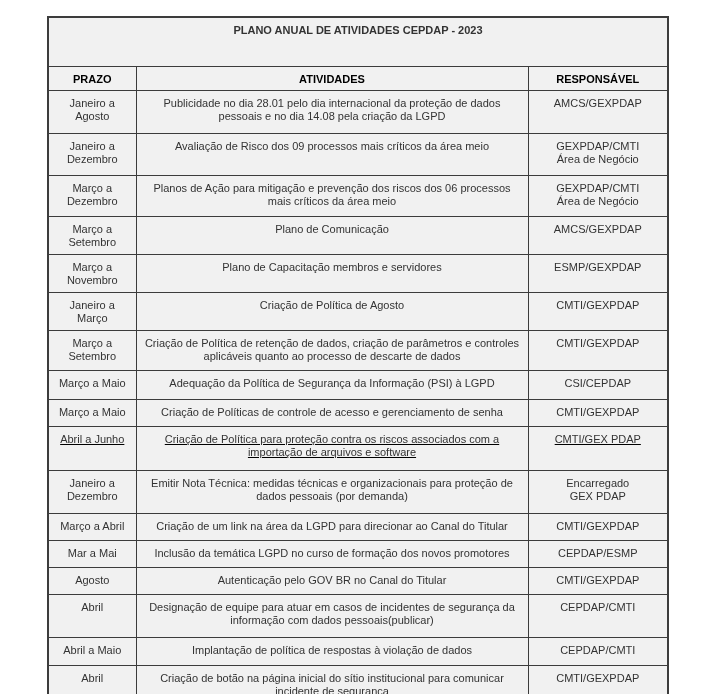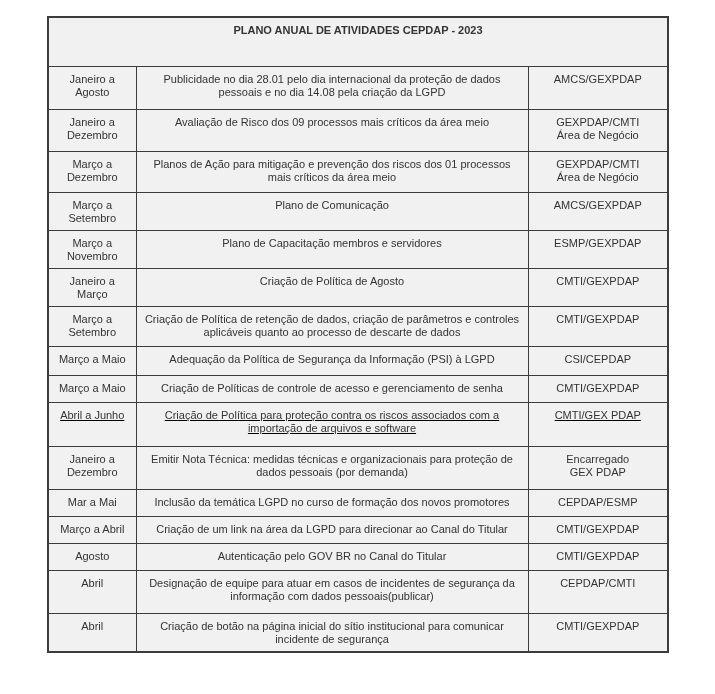--- a/index.html
+++ b/index.html
@@ -74,41 +74,46 @@
   <table class="plan-table">
     <colgroup>
       <col style="width:88px">
       <col style="width:392px">
       <col style="width:140px">
     </colgroup>
     <thead>
       <tr>
         <td colspan="3" class="title-cell">PLANO ANUAL DE ATIVIDADES CEPDAP - 2023</td>
       </tr>
+      <tr class="header-row" id="header-row">
+          <th>PRAZO</th>
+          <th>ATIVIDADES</th>
+          <th>RESPONSÁVEL</th>
+        </tr>
     </thead>
     <tbody id="table-body">
   <tr>
     <td class="prazo-cell">Janeiro a
 Agosto</td>
     <td class="ativ-cell">Publicidade no dia 28.01 pelo dia internacional da proteção de dados pessoais e no dia 14.08 pela criação da LGPD</td>
     <td class="resp-cell">AMCS/GEXPDAP</td>
   </tr>
 
   <tr>
     <td class="prazo-cell">Janeiro a
 Dezembro</td>
     <td class="ativ-cell">Avaliação de Risco dos 09 processos mais críticos da área meio</td>
     <td class="resp-cell">GEXPDAP/CMTI
 Área de Negócio</td>
   </tr>
 
   <tr>
     <td class="prazo-cell">Março a
 Dezembro</td>
-    <td class="ativ-cell">Planos de Ação para mitigação e prevenção dos riscos dos 01 processos mais críticos da área meio</td>
+    <td class="ativ-cell">Planos de Ação para mitigação e prevenção dos riscos dos 06 processos mais críticos da área meio</td>
     <td class="resp-cell">GEXPDAP/CMTI
 Área de Negócio</td>
   </tr>
 
   <tr>
     <td class="prazo-cell">Março a
 Setembro</td>
     <td class="ativ-cell">Plano de Comunicação</td>
     <td class="resp-cell">AMCS/GEXPDAP</td>
   </tr>
@@ -154,43 +159,48 @@
 
   <tr>
     <td class="prazo-cell">Janeiro a
 Dezembro</td>
     <td class="ativ-cell">Emitir Nota Técnica: medidas técnicas e organizacionais para proteção de dados pessoais (por demanda)</td>
     <td class="resp-cell">Encarregado
 GEX PDAP</td>
   </tr>
 
   <tr>
+    <td class="prazo-cell">Março a Abril</td>
+    <td class="ativ-cell">Criação de um link na área da LGPD para direcionar ao Canal do Titular</td>
+    <td class="resp-cell">CMTI/GEXPDAP</td>
+  </tr>
+
+  <tr>
     <td class="prazo-cell">Mar a Mai</td>
     <td class="ativ-cell">Inclusão da temática LGPD no curso de formação dos novos promotores</td>
     <td class="resp-cell">CEPDAP/ESMP</td>
   </tr>
 
   <tr>
-    <td class="prazo-cell">Março a Abril</td>
-    <td class="ativ-cell">Criação de um link na área da LGPD para direcionar ao Canal do Titular</td>
-    <td class="resp-cell">CMTI/GEXPDAP</td>
-  </tr>
-
-  <tr>
     <td class="prazo-cell">Agosto</td>
     <td class="ativ-cell">Autenticação pelo GOV BR no Canal do Titular</td>
     <td class="resp-cell">CMTI/GEXPDAP</td>
   </tr>
 
   <tr>
     <td class="prazo-cell">Abril</td>
     <td class="ativ-cell">Designação de equipe para atuar em casos de incidentes de segurança da informação com dados pessoais(publicar)</td>
     <td class="resp-cell">CEPDAP/CMTI</td>
   </tr>
 
+  <tr>
+    <td class="prazo-cell">Abril a Maio</td>
+    <td class="ativ-cell">Implantação de política de respostas à violação de dados</td>
+    <td class="resp-cell">CEPDAP/CMTI</td>
+  </tr>
 
   <tr>
     <td class="prazo-cell">Abril</td>
     <td class="ativ-cell">Criação de botão na página inicial do sítio institucional para comunicar incidente de segurança</td>
     <td class="resp-cell">CMTI/GEXPDAP</td>
   </tr>
 </tbody>
   </table>
 </div>
 

